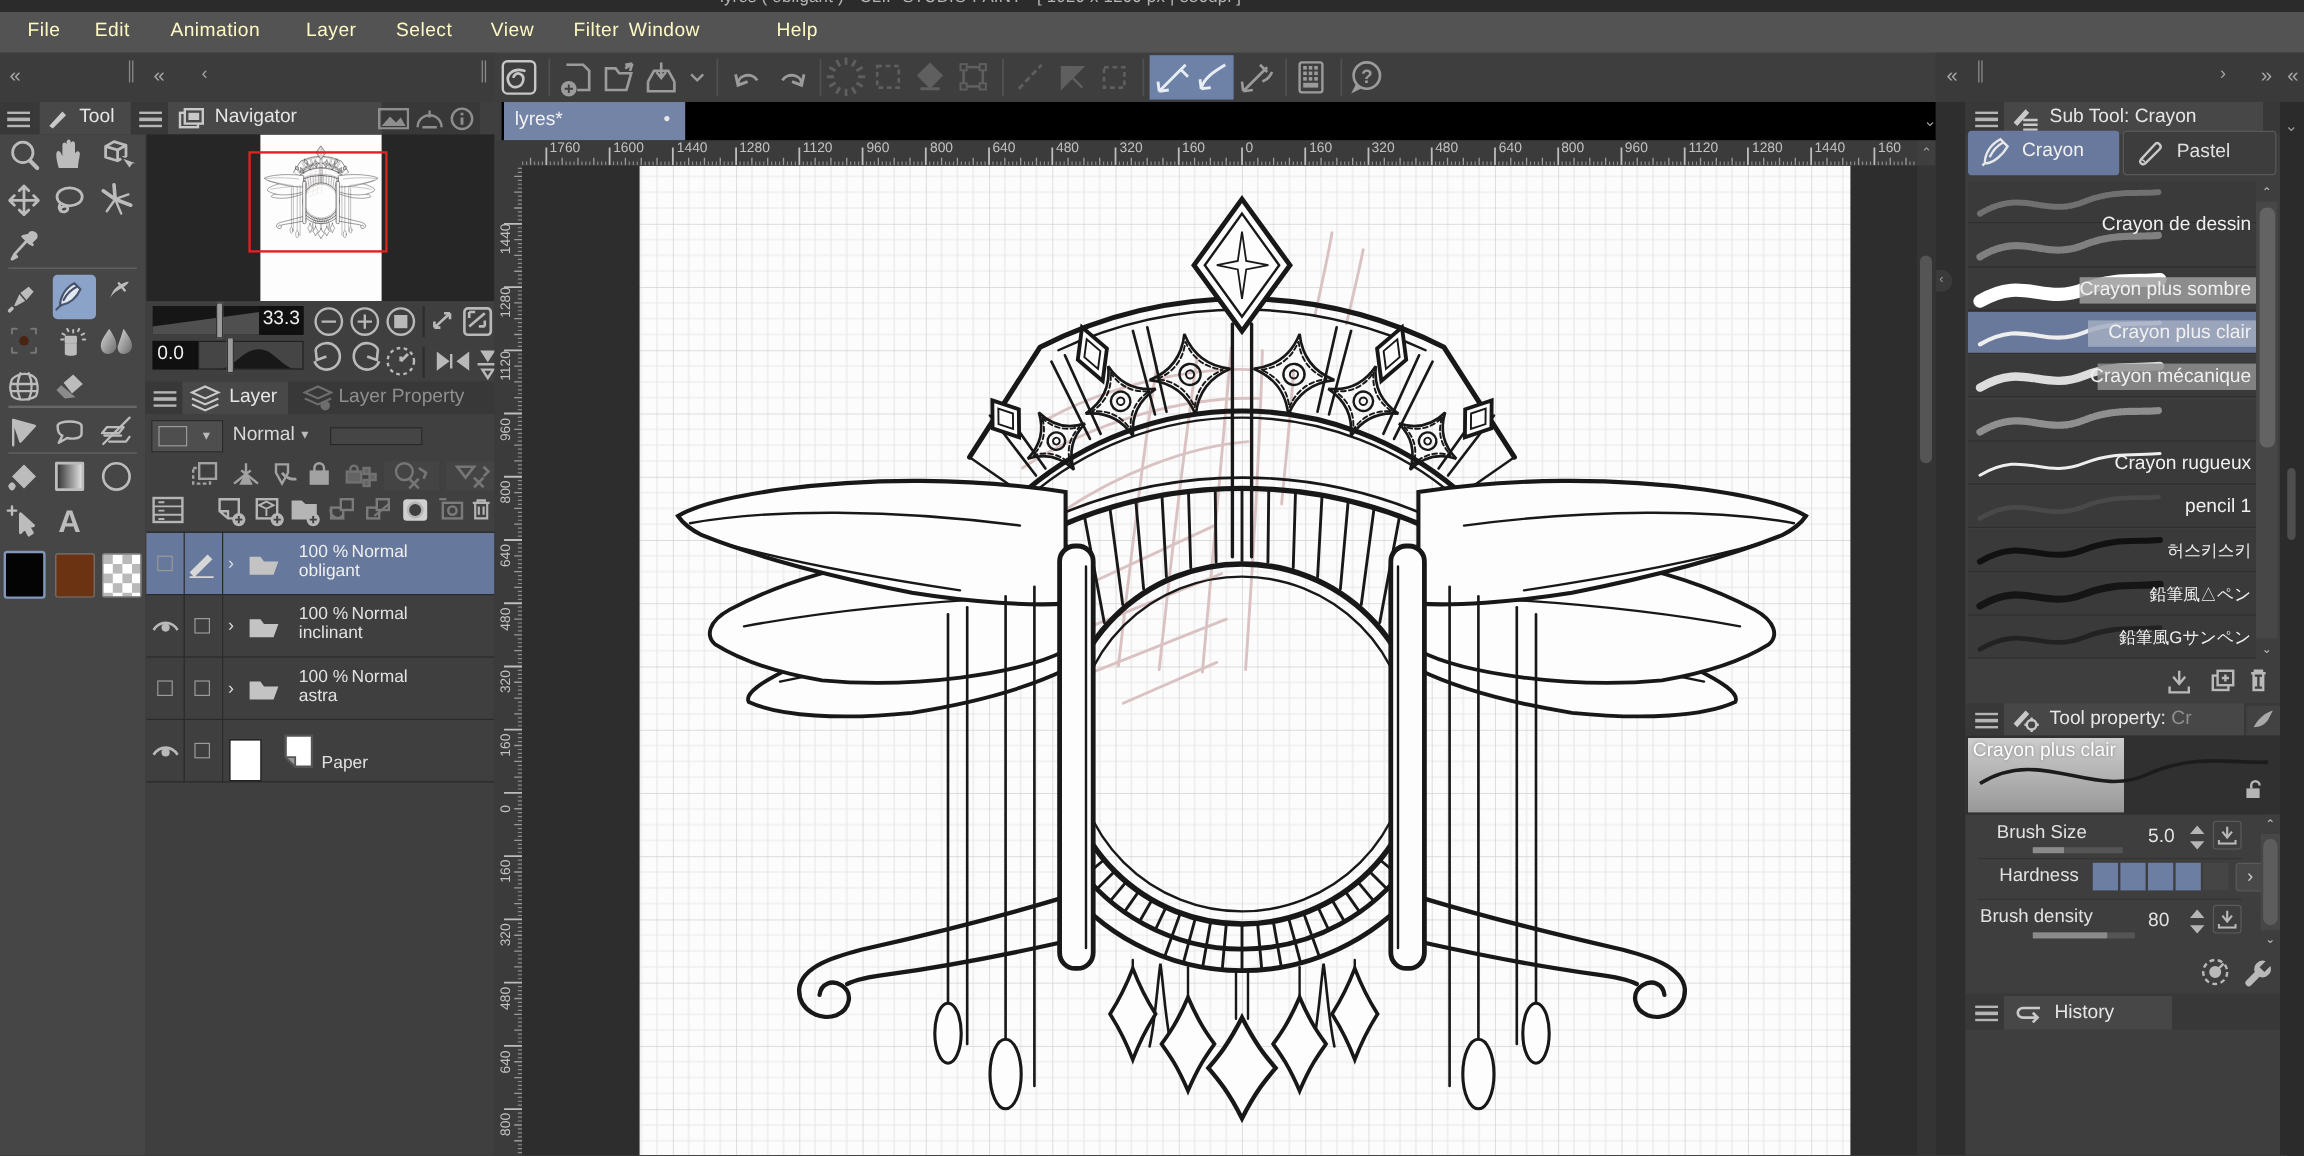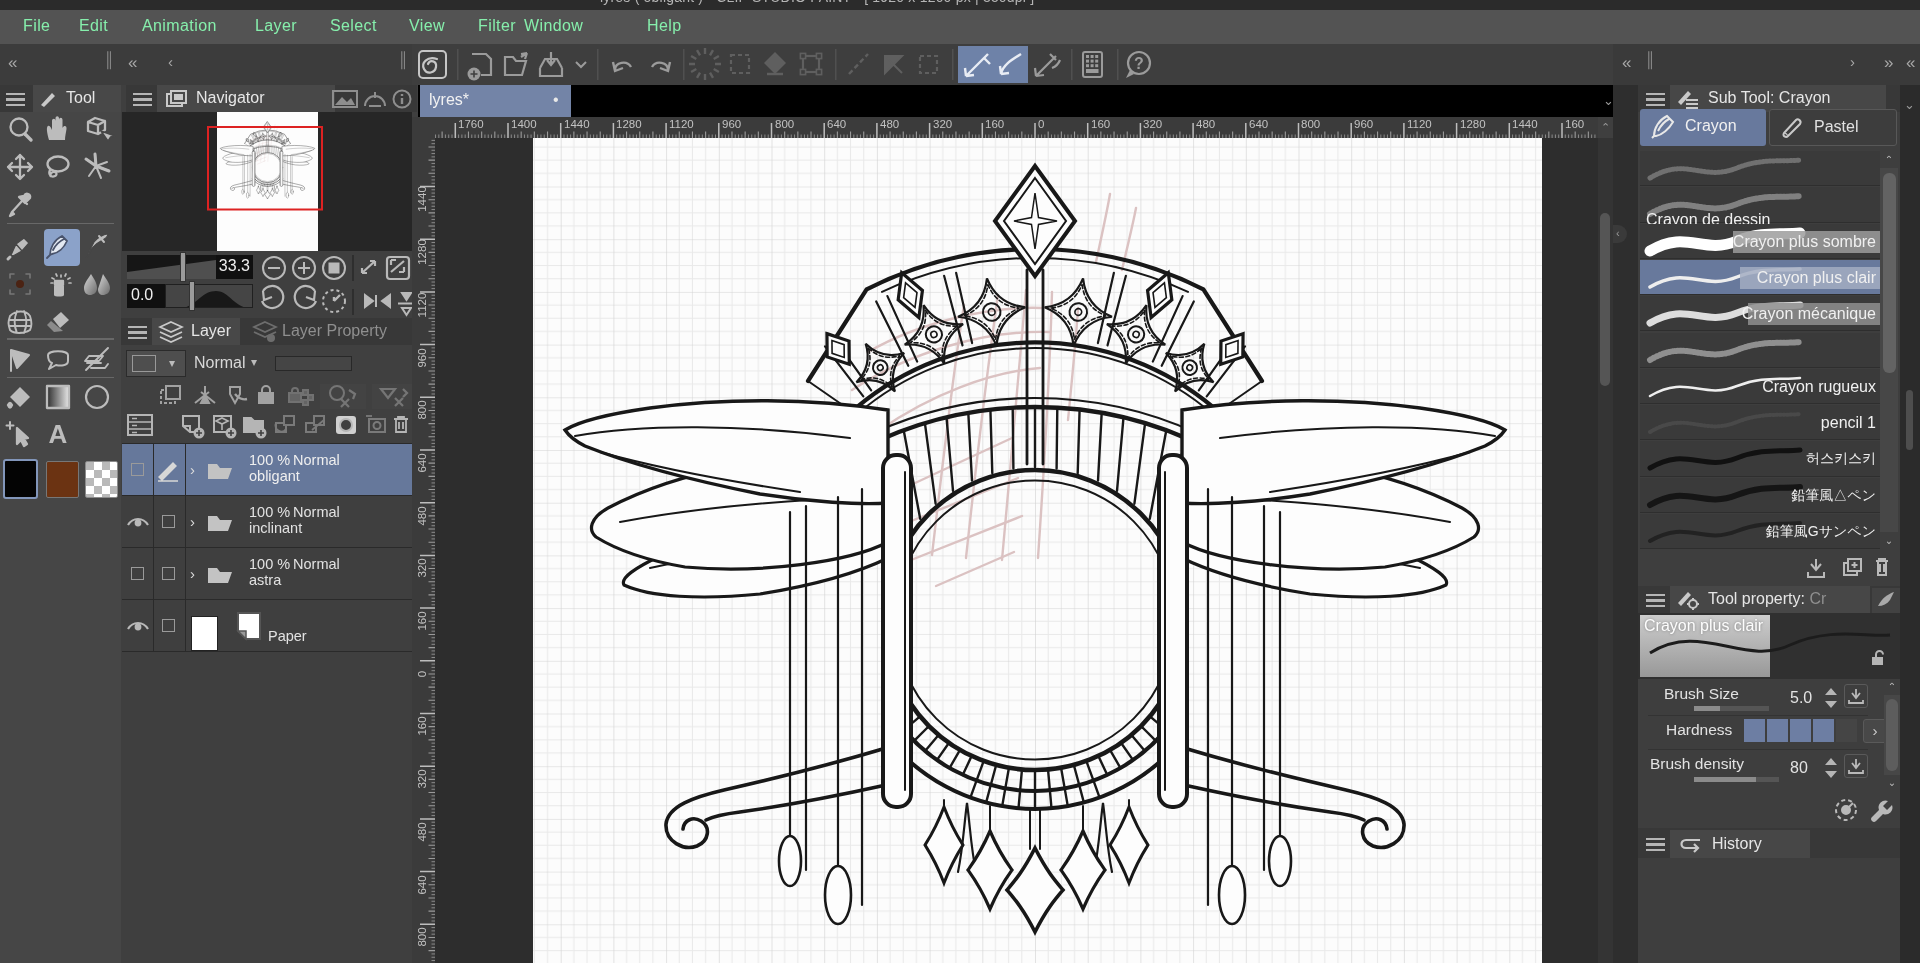--- a/index.html
+++ b/index.html
@@ -5,21 +5,21 @@
 html,body{width:1920px;height:963px;overflow:hidden;background:#3f3f3f;font-family:"Liberation Sans",sans-serif;-webkit-font-smoothing:antialiased}
 #app{position:relative;width:1920px;height:963px}
 .abs{position:absolute}
 </style></head><body>
 <div id="app">
 
 <div class="abs" style="left:0;top:0;width:1920px;height:10px;background:#2b2b2b;overflow:hidden">
  <div class="abs" style="left:600px;top:-11px;color:#b5b5b5;font-size:14px;letter-spacing:.2px">lyres ( obligant ) - CLIP STUDIO PAINT - [ 1920 x 1200 px | 350dpi ]</div>
 </div>
 
-<div class="abs" style="left:0;top:10px;width:1920px;height:34px;background:#535353;color:#86efac;font-size:16px;letter-spacing:0.4px">
+<div class="abs" style="left:0;top:10px;width:1920px;height:34px;background:#535353;color:#fef9c3;font-size:16px;letter-spacing:0.4px">
  <span class="abs" style="left:23px;top:7px">File</span>
  <span class="abs" style="left:79px;top:7px">Edit</span>
  <span class="abs" style="left:142px;top:7px">Animation</span>
  <span class="abs" style="left:255px;top:7px">Layer</span>
  <span class="abs" style="left:330px;top:7px">Select</span>
  <span class="abs" style="left:409px;top:7px">View</span>
  <span class="abs" style="left:478px;top:7px">Filter</span>
  <span class="abs" style="left:524px;top:7px">Window</span>
  <span class="abs" style="left:647px;top:7px">Help</span>
 </div>
@@ -203,21 +203,21 @@
           <stop offset="1" stop-color="#6a6a6a"></stop>
         </linearGradient>
         <linearGradient id="gr" x1="0" y1="0" x2="1" y2="0">
           <stop offset="0" stop-color="#2e2e2e"></stop>
           <stop offset="1" stop-color="#e8e8e8"></stop>
         </linearGradient>
       </defs>
     </svg>
 
 <div class="abs" style="left:121px;top:85px;width:291px;height:878px;background:#3f3f3f"></div>
-<div class="abs" style="left:126px;top:85px;width:291px;height:27px;background:#383838;overflow:hidden">
+<div class="abs" style="left:109px;top:85px;width:291px;height:27px;background:#383838;overflow:hidden">
   <div class="abs" style="left:7px;top:6px;width:19px;height:16px">
     <div style="height:2.2px;background:#b5b5b5;margin:2px 0"></div>
         <div style="height:2.2px;background:#b5b5b5;margin:3.2px 0"></div>
         <div style="height:2.2px;background:#b5b5b5;margin:3.2px 0"></div>
   </div>
   <div class="abs" style="left:31px;top:0;width:178px;height:27px;background:#484848"></div>
   <svg width="24" height="20" viewBox="0 0 24 20" class="abs" style="left:39px;top:4px">
         <rect x="2" y="5" width="15" height="12" fill="none" stroke="#c9c9c9" stroke-width="2"></rect>
         <rect x="6" y="2" width="15" height="12" fill="#484848" stroke="#c9c9c9" stroke-width="2"></rect>
         <rect x="9" y="5" width="9" height="6" fill="#c9c9c9"></rect>
@@ -450,21 +450,21 @@
 </div>
 
 <div class="abs" style="left:412px;top:117px;width:23px;height:21px;background:#3b3b3b"></div>
 <div class="abs" style="left:435px;top:117px;width:1163px;height:21px;background:#3b3b3b;overflow:hidden;color:#c2c2c2;font-size:11.5px">
   <svg width="1163" height="21" style="position:absolute;left:0;top:0">
         <path d="M20.30,6 V21 M73.00,6 V21 M125.70,6 V21 M178.40,6 V21 M231.10,6 V21 M283.80,6 V21 M336.50,6 V21 M389.20,6 V21 M441.90,6 V21 M494.60,6 V21 M547.30,6 V21 M600.00,6 V21 M652.70,6 V21 M705.40,6 V21 M758.10,6 V21 M810.80,6 V21 M863.50,6 V21 M916.20,6 V21 M968.90,6 V21 M1021.60,6 V21 M1074.30,6 V21 M1127.00,6 V21" stroke="#bdbdbd" stroke-width="1.5"></path>
         <path d="M7.12,14.5 V21 M33.47,14.5 V21 M46.65,14.5 V21 M59.83,14.5 V21 M86.18,14.5 V21 M99.35,14.5 V21 M112.53,14.5 V21 M138.88,14.5 V21 M152.05,14.5 V21 M165.22,14.5 V21 M191.57,14.5 V21 M204.75,14.5 V21 M217.92,14.5 V21 M244.27,14.5 V21 M257.45,14.5 V21 M270.62,14.5 V21 M296.97,14.5 V21 M310.15,14.5 V21 M323.32,14.5 V21 M349.67,14.5 V21 M362.85,14.5 V21 M376.02,14.5 V21 M402.37,14.5 V21 M415.55,14.5 V21 M428.72,14.5 V21 M455.07,14.5 V21 M468.25,14.5 V21 M481.42,14.5 V21 M507.77,14.5 V21 M520.95,14.5 V21 M534.12,14.5 V21 M560.47,14.5 V21 M573.65,14.5 V21 M586.82,14.5 V21 M613.18,14.5 V21 M626.35,14.5 V21 M639.53,14.5 V21 M665.88,14.5 V21 M679.05,14.5 V21 M692.23,14.5 V21 M718.58,14.5 V21 M731.75,14.5 V21 M744.93,14.5 V21 M771.28,14.5 V21 M784.45,14.5 V21 M797.63,14.5 V21 M823.98,14.5 V21 M837.15,14.5 V21 M850.33,14.5 V21 M876.68,14.5 V21 M889.85,14.5 V21 M903.03,14.5 V21 M929.38,14.5 V21 M942.55,14.5 V21 M955.73,14.5 V21 M982.08,14.5 V21 M995.25,14.5 V21 M1008.43,14.5 V21 M1034.78,14.5 V21 M1047.95,14.5 V21 M1061.13,14.5 V21 M1087.48,14.5 V21 M1100.65,14.5 V21 M1113.83,14.5 V21 M1140.18,14.5 V21 M1153.35,14.5 V21" stroke="#9a9a9a" stroke-width="1.1"></path>
         <path d="M0.54,17.5 V21 M3.83,17.5 V21 M10.42,17.5 V21 M13.71,17.5 V21 M17.01,17.5 V21 M23.59,17.5 V21 M26.89,17.5 V21 M30.18,17.5 V21 M36.77,17.5 V21 M40.06,17.5 V21 M43.36,17.5 V21 M49.94,17.5 V21 M53.24,17.5 V21 M56.53,17.5 V21 M63.12,17.5 V21 M66.41,17.5 V21 M69.71,17.5 V21 M76.29,17.5 V21 M79.59,17.5 V21 M82.88,17.5 V21 M89.47,17.5 V21 M92.76,17.5 V21 M96.06,17.5 V21 M102.64,17.5 V21 M105.94,17.5 V21 M109.23,17.5 V21 M115.82,17.5 V21 M119.11,17.5 V21 M122.41,17.5 V21 M128.99,17.5 V21 M132.29,17.5 V21 M135.58,17.5 V21 M142.17,17.5 V21 M145.46,17.5 V21 M148.76,17.5 V21 M155.34,17.5 V21 M158.64,17.5 V21 M161.93,17.5 V21 M168.52,17.5 V21 M171.81,17.5 V21 M175.11,17.5 V21 M181.69,17.5 V21 M184.99,17.5 V21 M188.28,17.5 V21 M194.87,17.5 V21 M198.16,17.5 V21 M201.46,17.5 V21 M208.04,17.5 V21 M211.34,17.5 V21 M214.63,17.5 V21 M221.22,17.5 V21 M224.51,17.5 V21 M227.81,17.5 V21 M234.39,17.5 V21 M237.69,17.5 V21 M240.98,17.5 V21 M247.57,17.5 V21 M250.86,17.5 V21 M254.16,17.5 V21 M260.74,17.5 V21 M264.04,17.5 V21 M267.33,17.5 V21 M273.92,17.5 V21 M277.21,17.5 V21 M280.51,17.5 V21 M287.09,17.5 V21 M290.39,17.5 V21 M293.68,17.5 V21 M300.27,17.5 V21 M303.56,17.5 V21 M306.86,17.5 V21 M313.44,17.5 V21 M316.74,17.5 V21 M320.03,17.5 V21 M326.62,17.5 V21 M329.91,17.5 V21 M333.21,17.5 V21 M339.79,17.5 V21 M343.09,17.5 V21 M346.38,17.5 V21 M352.97,17.5 V21 M356.26,17.5 V21 M359.56,17.5 V21 M366.14,17.5 V21 M369.44,17.5 V21 M372.73,17.5 V21 M379.32,17.5 V21 M382.61,17.5 V21 M385.91,17.5 V21 M392.49,17.5 V21 M395.79,17.5 V21 M399.08,17.5 V21 M405.67,17.5 V21 M408.96,17.5 V21 M412.26,17.5 V21 M418.84,17.5 V21 M422.14,17.5 V21 M425.43,17.5 V21 M432.02,17.5 V21 M435.31,17.5 V21 M438.61,17.5 V21 M445.19,17.5 V21 M448.49,17.5 V21 M451.78,17.5 V21 M458.37,17.5 V21 M461.66,17.5 V21 M464.96,17.5 V21 M471.54,17.5 V21 M474.84,17.5 V21 M478.13,17.5 V21 M484.72,17.5 V21 M488.01,17.5 V21 M491.31,17.5 V21 M497.89,17.5 V21 M501.19,17.5 V21 M504.48,17.5 V21 M511.07,17.5 V21 M514.36,17.5 V21 M517.66,17.5 V21 M524.24,17.5 V21 M527.54,17.5 V21 M530.83,17.5 V21 M537.42,17.5 V21 M540.71,17.5 V21 M544.01,17.5 V21 M550.59,17.5 V21 M553.89,17.5 V21 M557.18,17.5 V21 M563.77,17.5 V21 M567.06,17.5 V21 M570.36,17.5 V21 M576.94,17.5 V21 M580.24,17.5 V21 M583.53,17.5 V21 M590.12,17.5 V21 M593.41,17.5 V21 M596.71,17.5 V21 M603.29,17.5 V21 M606.59,17.5 V21 M609.88,17.5 V21 M616.47,17.5 V21 M619.76,17.5 V21 M623.06,17.5 V21 M629.64,17.5 V21 M632.94,17.5 V21 M636.23,17.5 V21 M642.82,17.5 V21 M646.11,17.5 V21 M649.41,17.5 V21 M655.99,17.5 V21 M659.29,17.5 V21 M662.58,17.5 V21 M669.17,17.5 V21 M672.46,17.5 V21 M675.76,17.5 V21 M682.34,17.5 V21 M685.64,17.5 V21 M688.93,17.5 V21 M695.52,17.5 V21 M698.81,17.5 V21 M702.11,17.5 V21 M708.69,17.5 V21 M711.99,17.5 V21 M715.28,17.5 V21 M721.87,17.5 V21 M725.16,17.5 V21 M728.46,17.5 V21 M735.04,17.5 V21 M738.34,17.5 V21 M741.63,17.5 V21 M748.22,17.5 V21 M751.51,17.5 V21 M754.81,17.5 V21 M761.39,17.5 V21 M764.69,17.5 V21 M767.98,17.5 V21 M774.57,17.5 V21 M777.86,17.5 V21 M781.16,17.5 V21 M787.74,17.5 V21 M791.04,17.5 V21 M794.33,17.5 V21 M800.92,17.5 V21 M804.21,17.5 V21 M807.51,17.5 V21 M814.09,17.5 V21 M817.39,17.5 V21 M820.68,17.5 V21 M827.27,17.5 V21 M830.56,17.5 V21 M833.86,17.5 V21 M840.44,17.5 V21 M843.74,17.5 V21 M847.03,17.5 V21 M853.62,17.5 V21 M856.91,17.5 V21 M860.21,17.5 V21 M866.79,17.5 V21 M870.09,17.5 V21 M873.38,17.5 V21 M879.97,17.5 V21 M883.26,17.5 V21 M886.56,17.5 V21 M893.14,17.5 V21 M896.44,17.5 V21 M899.73,17.5 V21 M906.32,17.5 V21 M909.61,17.5 V21 M912.91,17.5 V21 M919.49,17.5 V21 M922.79,17.5 V21 M926.08,17.5 V21 M932.67,17.5 V21 M935.96,17.5 V21 M939.26,17.5 V21 M945.84,17.5 V21 M949.14,17.5 V21 M952.43,17.5 V21 M959.02,17.5 V21 M962.31,17.5 V21 M965.61,17.5 V21 M972.19,17.5 V21 M975.49,17.5 V21 M978.78,17.5 V21 M985.37,17.5 V21 M988.66,17.5 V21 M991.96,17.5 V21 M998.54,17.5 V21 M1001.84,17.5 V21 M1005.13,17.5 V21 M1011.72,17.5 V21 M1015.01,17.5 V21 M1018.31,17.5 V21 M1024.89,17.5 V21 M1028.19,17.5 V21 M1031.48,17.5 V21 M1038.07,17.5 V21 M1041.36,17.5 V21 M1044.66,17.5 V21 M1051.24,17.5 V21 M1054.54,17.5 V21 M1057.83,17.5 V21 M1064.42,17.5 V21 M1067.71,17.5 V21 M1071.01,17.5 V21 M1077.59,17.5 V21 M1080.89,17.5 V21 M1084.18,17.5 V21 M1090.77,17.5 V21 M1094.06,17.5 V21 M1097.36,17.5 V21 M1103.94,17.5 V21 M1107.24,17.5 V21 M1110.53,17.5 V21 M1117.12,17.5 V21 M1120.41,17.5 V21 M1123.71,17.5 V21 M1130.29,17.5 V21 M1133.59,17.5 V21 M1136.88,17.5 V21 M1143.47,17.5 V21 M1146.76,17.5 V21 M1150.06,17.5 V21 M1156.64,17.5 V21 M1159.94,17.5 V21" stroke="#8a8a8a" stroke-width="1"></path>
       </svg>
   <span style="position:absolute;left:23px;top:1px">1760</span>
-      <span style="position:absolute;left:76px;top:1px">1400</span>
+      <span style="position:absolute;left:76px;top:1px">1600</span>
       <span style="position:absolute;left:129px;top:1px">1440</span>
       <span style="position:absolute;left:181px;top:1px">1280</span>
       <span style="position:absolute;left:234px;top:1px">1120</span>
       <span style="position:absolute;left:287px;top:1px">960</span>
       <span style="position:absolute;left:340px;top:1px">800</span>
       <span style="position:absolute;left:392px;top:1px">640</span>
       <span style="position:absolute;left:445px;top:1px">480</span>
       <span style="position:absolute;left:498px;top:1px">320</span>
       <span style="position:absolute;left:550px;top:1px">160</span>
       <span style="position:absolute;left:603px;top:1px">0</span>
@@ -770,21 +770,21 @@
   <span class="abs" style="left:44px;top:8px;color:#e0e0e0;font-size:16px">Pastel</span>
 </div>
 <div style="position:absolute;left:1640px;top:151.0px;width:240px;height:35.3px;background:#3a3a3a;border-bottom:1px solid #2e2e2e"></div>
     <svg width="165" height="34" viewBox="0 0 165 34" style="position:absolute;left:1642px;top:152.0px">
       <path d="M8,26 C45,4 60,30 95,16 C120,6 140,10 158,8" fill="none" stroke="#777" stroke-width="5" stroke-linecap="round" stroke-dasharray="1.5 2" opacity="0.9"></path>
     </svg>
     <div style="position:absolute;left:1640px;top:187.3px;width:240px;height:35.3px;background:#3a3a3a;border-bottom:1px solid #2e2e2e"></div>
     <svg width="165" height="34" viewBox="0 0 165 34" style="position:absolute;left:1642px;top:188.3px">
       <path d="M8,26 C45,4 60,30 95,16 C120,6 140,10 158,8" fill="none" stroke="#888" stroke-width="6" stroke-linecap="round" stroke-dasharray="1.5 2" opacity="0.9"></path>
     </svg>
-    <div style="position:absolute;left:1646px;top:202px;width:230px;height:35.3px;line-height:35.3px;text-align:left;color:#f0f0f0;font-size:16px">Crayon de dessin</div>
+    <div style="position:absolute;left:1646px;top:170px;width:230px;height:35.3px;line-height:35.3px;text-align:right;color:#f0f0f0;font-size:16px">Crayon de dessin</div>
     <div style="position:absolute;left:1640px;top:223.6px;width:240px;height:35.3px;background:#3a3a3a;border-bottom:1px solid #2e2e2e"></div>
     <svg width="165" height="34" viewBox="0 0 165 34" style="position:absolute;left:1642px;top:224.6px">
       <path d="M8,26 C45,4 60,30 95,16 C120,6 140,10 158,8" fill="none" stroke="#fff" stroke-width="11" stroke-linecap="round" opacity="1"></path>
     </svg>
     <div style="position:absolute;left:1733px;top:231px;height:22px;width:147px;background:#9c9c9c;opacity:0.85"></div>
     <div style="position:absolute;left:1646px;top:223.6px;width:230px;height:35.3px;line-height:35.3px;text-align:right;color:#f0f0f0;font-size:16px">Crayon plus sombre</div>
     <div style="position:absolute;left:1640px;top:259.9px;width:240px;height:35.3px;background:#68799c;border-bottom:1px solid #2e2e2e"></div>
     <svg width="165" height="34" viewBox="0 0 165 34" style="position:absolute;left:1642px;top:260.9px">
       <path d="M8,26 C45,4 60,30 95,16 C120,6 140,10 158,8" fill="none" stroke="#eee" stroke-width="3.5" stroke-linecap="round" opacity="1"></path>
     </svg>

